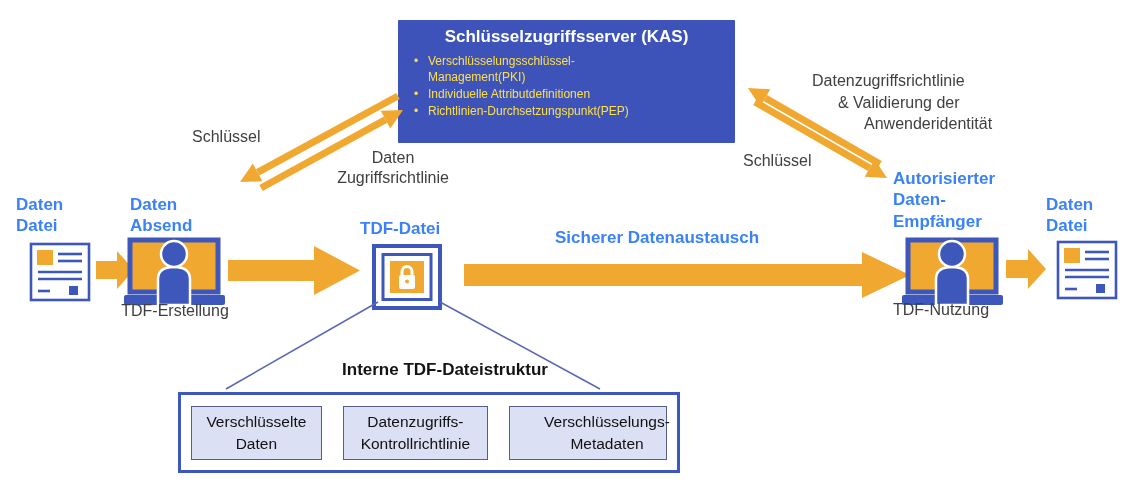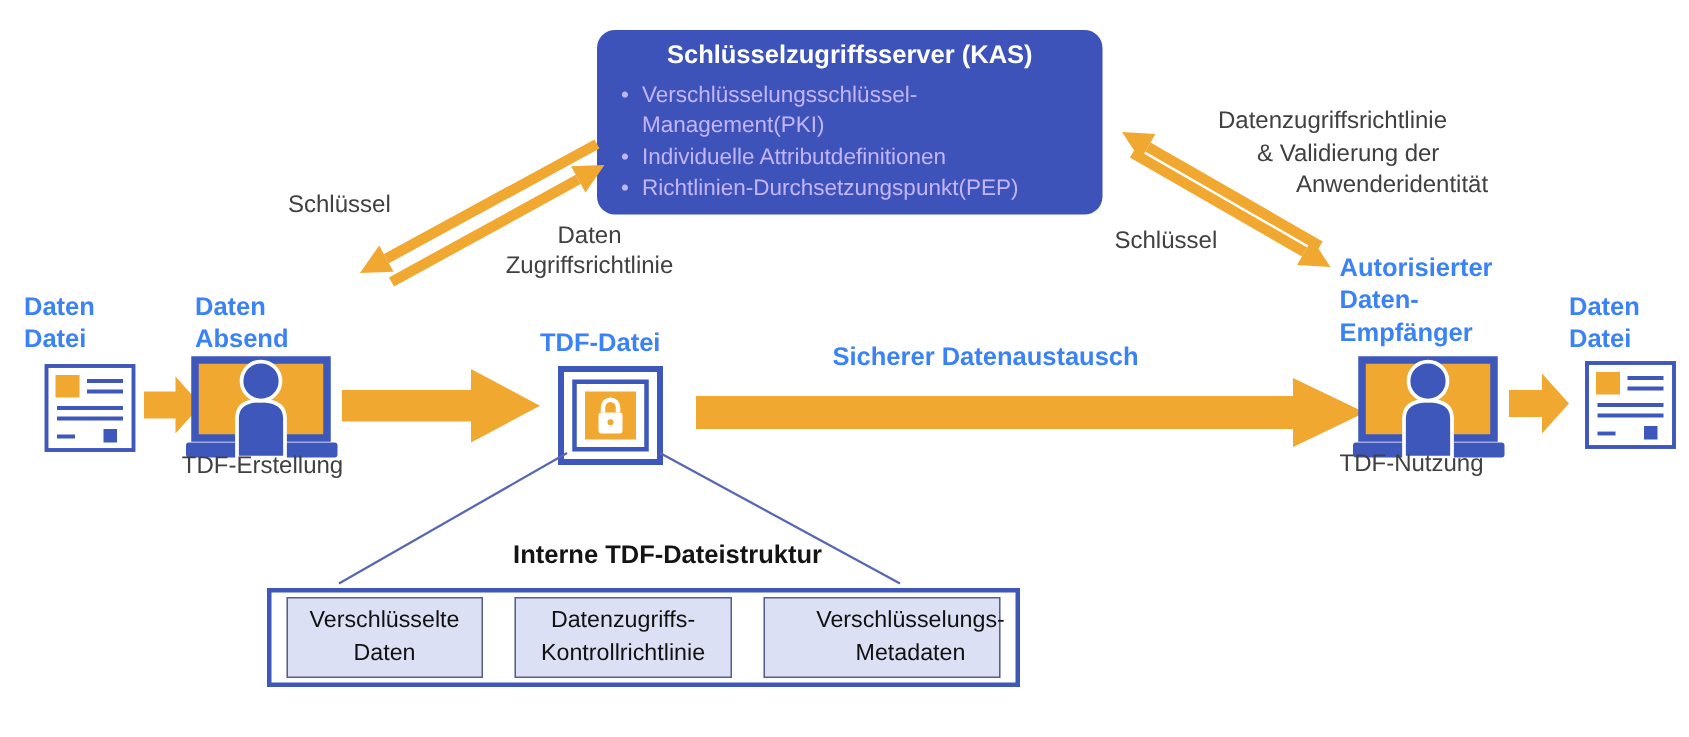--- a/index.html
+++ b/index.html
@@ -6,23 +6,23 @@
   .canvas {
     position:relative; width:1126px; height:491px; overflow:hidden;
     font-family:"Liberation Sans", sans-serif; background:#ffffff; color:#111;
   }
   .abs { position:absolute; }
   .pre { white-space:pre-line; }
   .blue-label { color:#3b82f6; font-weight:bold; font-size:17px; line-height:1.25; text-align:left; }
   .black-label { color:#404040; font-size:16px; line-height:1.25; }
 
   
-  .kas-box { left:398px; top:20px; width:337px; height:123px; background:#3D53B9; border-radius:12px; }
+  .kas-box { left:398px; top:20px; width:337px; height:123px; background:#3D53B9; border-radius:1px; }
   .kas-title { color:#fff; font-size:17px; font-weight:bold; text-align:center; padding-top:7px; }
-  .kas-bullets { margin:7px 0 0 0; padding:0 8px 0 30px; list-style:none; color:#c4b5fd; font-size:15px; line-height:1.33; }
+  .kas-bullets { margin:7px 0 0 0; padding:0 8px 0 30px; list-style:none; color:#fde047; font-size:12px; line-height:1.33; }
   .kas-bullets li { position:relative; white-space:pre-line; margin-bottom:1px; }
   .kas-bullets li::before { content:"\2022"; position:absolute; left:-14px; top:0; }
 
   
   .lbl-key-left  { left:192px; top:127px; width:100px; font-size:16px; }
   .lbl-policy-left { left:308px; top:148px; width:170px; font-size:16px; text-align:center; }
   .lbl-policy-right { left:812px; top:70px; width:210px; font-size:16px; }
   .lbl-policy-right span { display:block; line-height:1.35; }
   .lbl-policy-right .l1 { margin-left:0; }
   .lbl-policy-right .l2 { margin-left:26px; }
@@ -35,21 +35,21 @@
   .lbl-tdf-create { left:110px; top:301px; width:130px; text-align:center; }
   .lbl-tdf-file   { left:360px; top:218px; width:94px; }
   .lbl-exchange   { left:555px; top:227px; width:262px; }
   .lbl-receiver   { left:893px; top:168px; width:128px; }
   .lbl-tdf-use    { left:893px; top:300px; width:122px; text-align:left; }
   .lbl-dst-file   { left:1046px; top:194px; width:78px; }
 
   
   .lbl-structure-title { left:290px; top:360px; width:310px; font-weight:bold; font-size:17px; color:#141414; text-align:center; }
   .structure-box {
-    left:178px; top:392px; width:502px; height:66px; box-sizing:border-box;
+    left:178px; top:392px; width:502px; height:81px; box-sizing:border-box;
     background:#fff; border:3px solid #3E57BB;
     display:flex; align-items:center; padding:0 10px; gap:21px;
   }
   .structure-cell {
     box-sizing:border-box; height:54px; background:#DCE0F4; border:1px solid #555E8C;
     display:flex; align-items:center; justify-content:center;
     font-size:15.5px; line-height:1.42; text-align:center; color:#111; white-space:pre-line;
   }
   .cell-1 { width:143px; } .cell-2 { width:159px; } .cell-3 { width:158px;padding-left:38px; }
 

